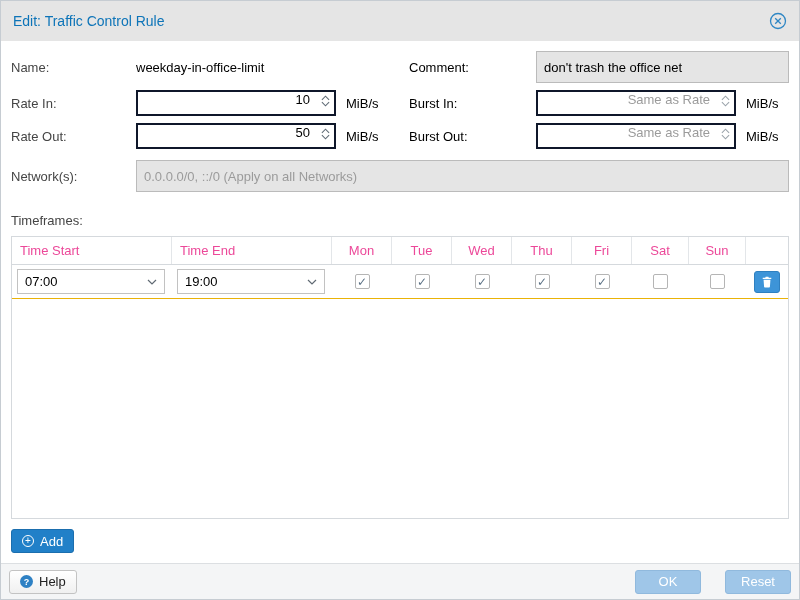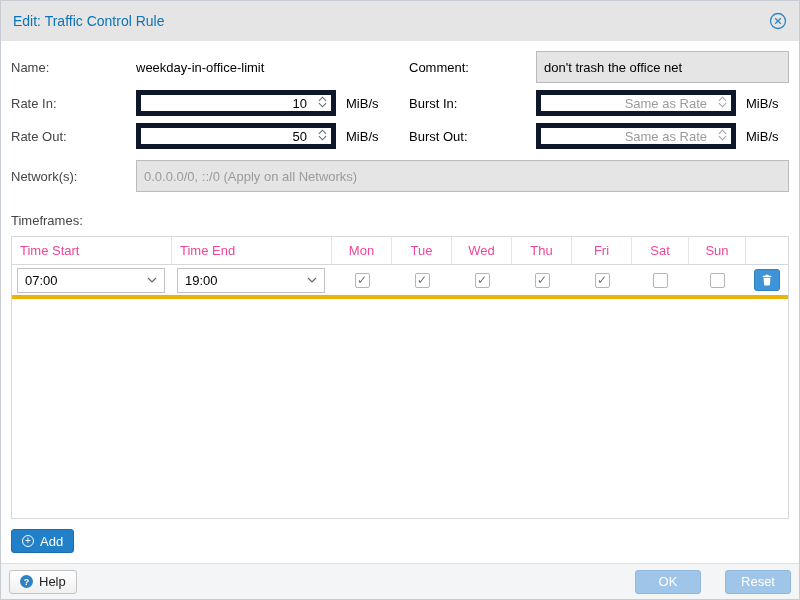--- a/index.html
+++ b/index.html
@@ -20,34 +20,34 @@
   .flabel { flex: 0 0 125px; color: #454545; }
   .flabel-r { flex: 0 0 127px; color: #000000; }
   .static-value { color: #000; }
 
   .tfield { height: 32px; border: 1px solid #bbb; background: #e5e5e5; display: flex; align-items: center; padding: 9px 7px; font-size: 13px; font-family: inherit; color: #000; }
   input.tfield { outline: none; }
   input::placeholder { color: #9b9b9b; }
   .comment-input { flex: 1; }
   .net-input { flex: 1; }
 
-  .spinfield { width: 200px; height: 26px; border: 5px solid #0f172a; background: #fff; display: flex; align-items: flex-end; }
+  .spinfield { width: 200px; height: 26px; border: 2px solid #0f172a; background: #fff; display: flex; align-items: flex-start; }
   .spinfield input { flex: 1; min-width: 0; border: none; outline: none; text-align: right; padding: 0 6px; font: inherit; color: #000; background: transparent; }
   .spinner { width: 18px; display: flex; flex-direction: column; padding: 3px 0; }
   .spin-btn { flex: 1; display: flex; align-items: center; justify-content: center; cursor: pointer; }
   .unit { margin-left: 10px; color: #000; white-space: nowrap; }
 
   .section-label { color: #454545; margin: 14px 0 8px; }
 
   .tframe-table { flex: 1; border: 1px solid #d5d9dd; display: flex; flex-direction: column; min-height: 0; }
   .thead { flex: 0 0 28px; display: flex; border-bottom: 1px solid #d5d9dd; }
   .th { display: flex; align-items: center; padding: 0 8px; color: #ec4899; border-right: 1px solid #e3e6e9; }
   .th:last-child { border-right: none; }
   .tbody { flex: 1; display: flex; flex-direction: column; }
-  .trow { flex: 0 0 34px; display: flex; align-items: center; border-bottom: 4px solid #eab308; }
+  .trow { flex: 0 0 34px; display: flex; align-items: center; border-bottom: 1px solid #eab308; }
   .td { display: flex; align-items: center; padding: 0 5px; }
   .w160 { flex: 0 0 160px; }
   .w60 { flex: 0 0 60px; justify-content: center; }
   .w57 { flex: 0 0 57px; justify-content: center; }
   .w-act { flex: 1; justify-content: center; }
 
   .combo { width: 148px; height: 25px; border: 1px solid #c2c2c2; background: #fff; display: flex; align-items: center; justify-content: space-between; padding: 0 7px; cursor: pointer; color: #000; }
 
   .cb { width: 15px; height: 15px; border: 1px solid #b5b5b5; border-radius: 2px; background: #fff; display: flex; align-items: center; justify-content: center; cursor: pointer; }
   .cb.checked::after { content: "✓"; color: #5c7185; font-size: 12px; font-weight: bold; line-height: 1; }

